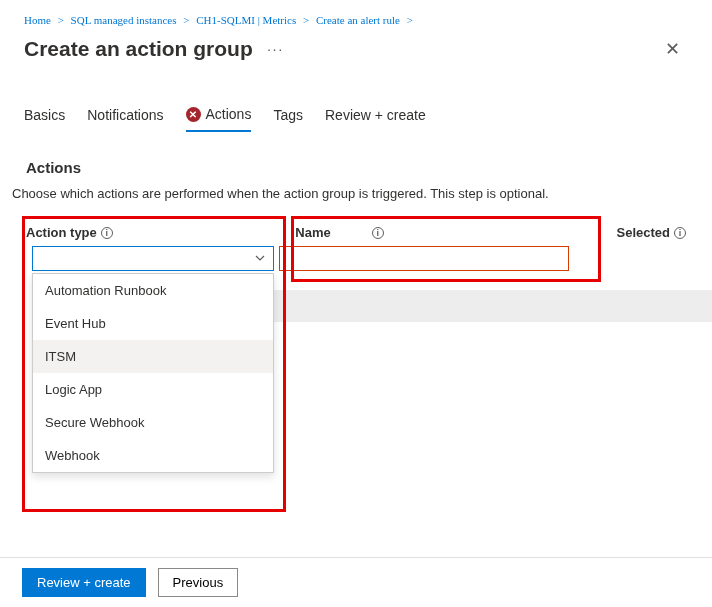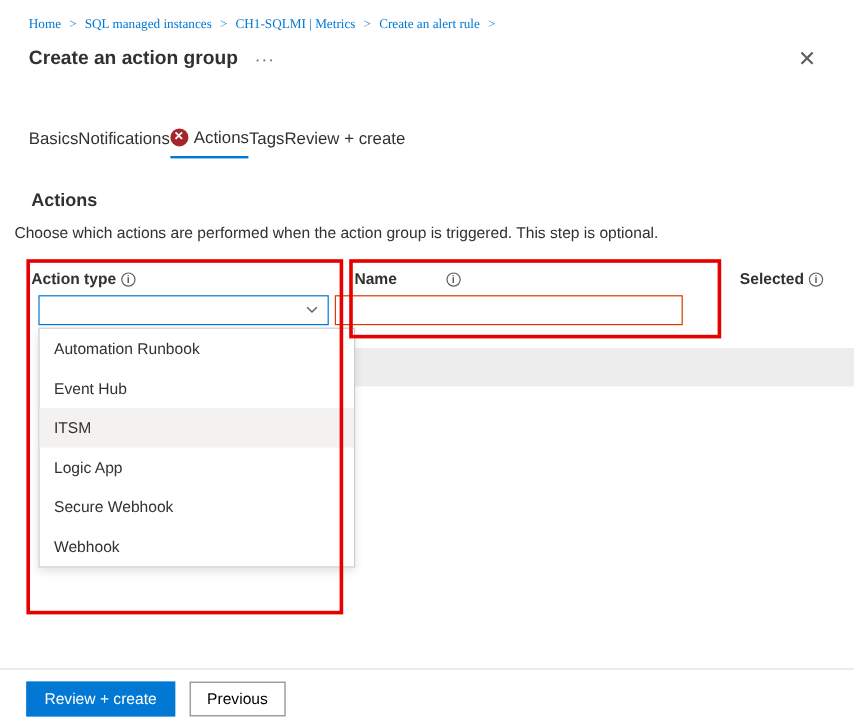--- a/index.html
+++ b/index.html
@@ -27,21 +27,21 @@
   .breadcrumb .sep {
     color: #0078d4;
     margin: 0 4px;
   }
   .title-row {
     display: flex;
     align-items: center;
     padding: 2px 24px 14px 24px;
   }
   .title-row h1 {
-    font-size: 16px;
+    font-size: 21px;
     font-weight: 600;
     margin: 0;
     color: #323130;
     text-align: center;
   }
   .title-row .dots {
     margin-left: 14px;
     color: #605e5c;
     letter-spacing: 1px;
     font-size: 14px;
@@ -52,20 +52,21 @@
     font-size: 18px;
     font-weight: 300;
     color: #605e5c;
     cursor: pointer;
     padding: 4px 8px;
   }
   .tabs {
     border-bottom: none;
     padding: 22px 24px 0 24px;
     display: flex;
+    gap: 22px;
   }
   .tab {
     padding: 6px 0 8px 0;
     cursor: pointer;
     color: #323130;
     font-size: 14px;
     display: flex;
     align-items: center;
     gap: 5px;
   }
@@ -123,21 +124,21 @@
     height: 25px;
     background:#fff;
     position: relative;
     cursor:pointer;
     margin-left: 6px;
   }
   .dropdown .chevron {
     position:absolute; right:6px; top:4px;
   }
   .dropdown-menu {
-    width: 264px;
+    width: 242px;
     border: 1px solid #ccc;
     box-shadow: 0 4px 8px rgba(0,0,0,0.12);
     background:#fff;
     margin-left: 6px;
     margin-top: 2px;
   }
   .dropdown-item {
     padding: 9px 12px;
     font-size: 13px;
     cursor:pointer;

